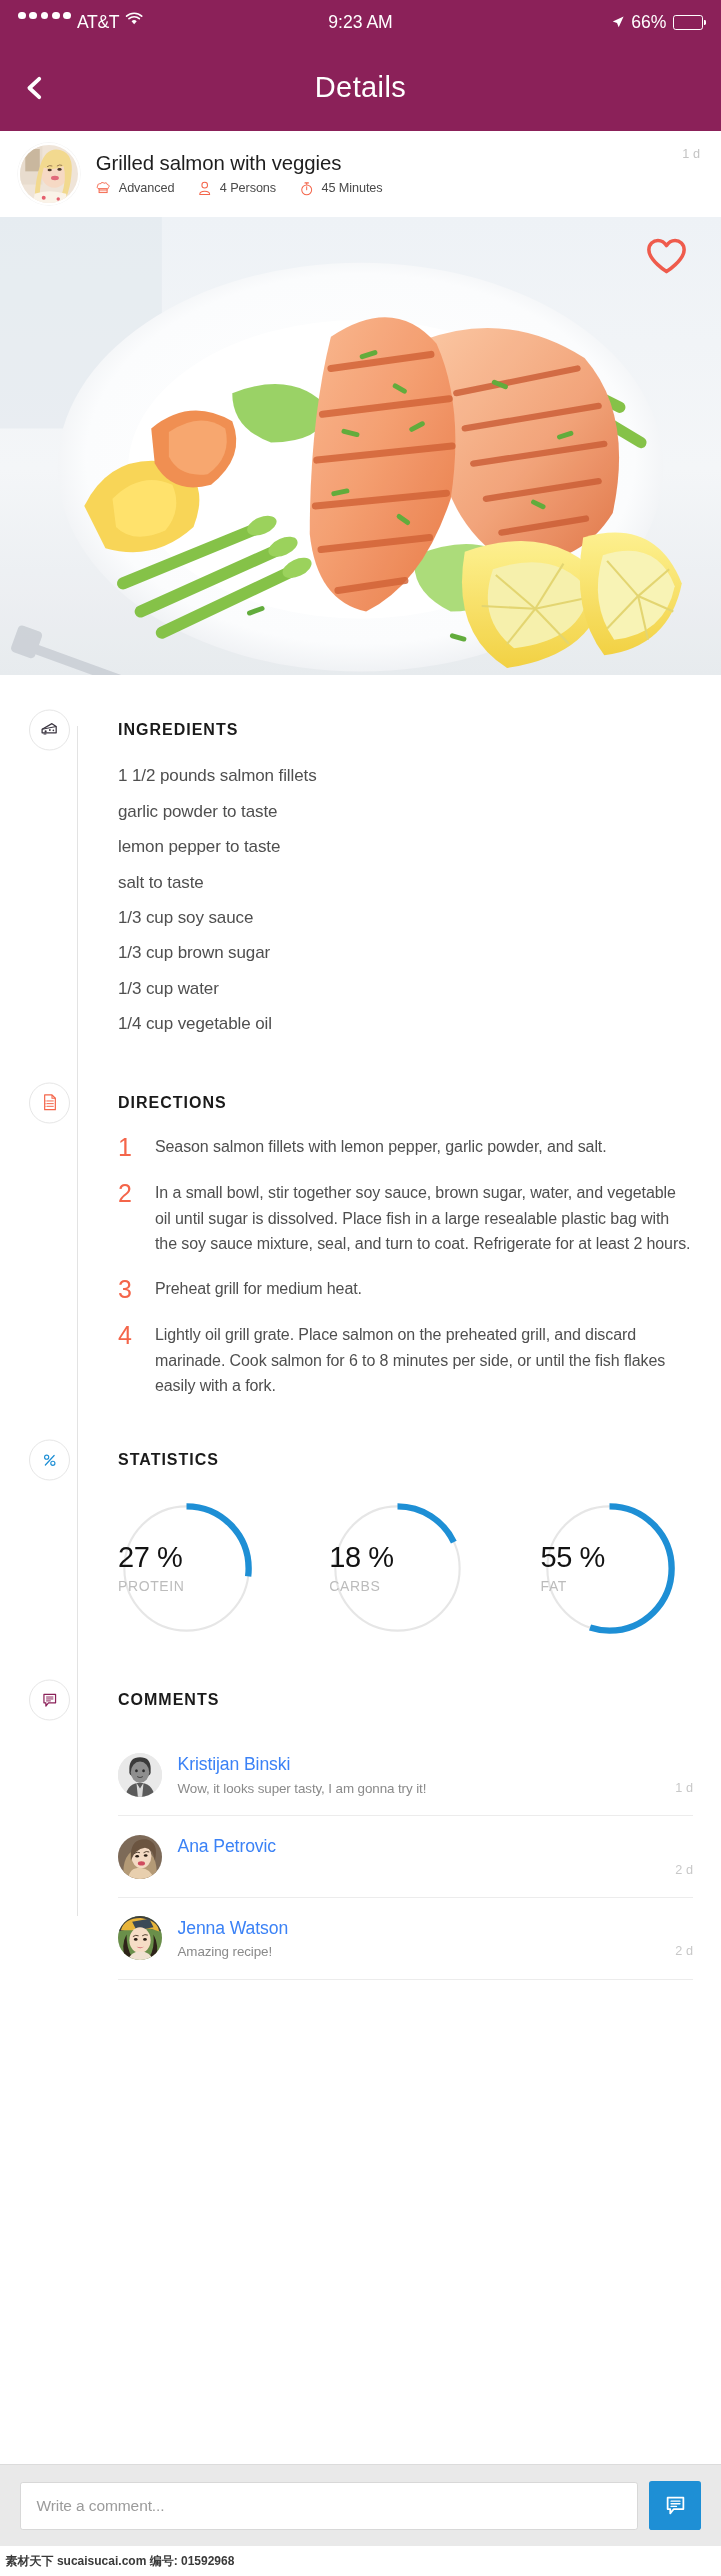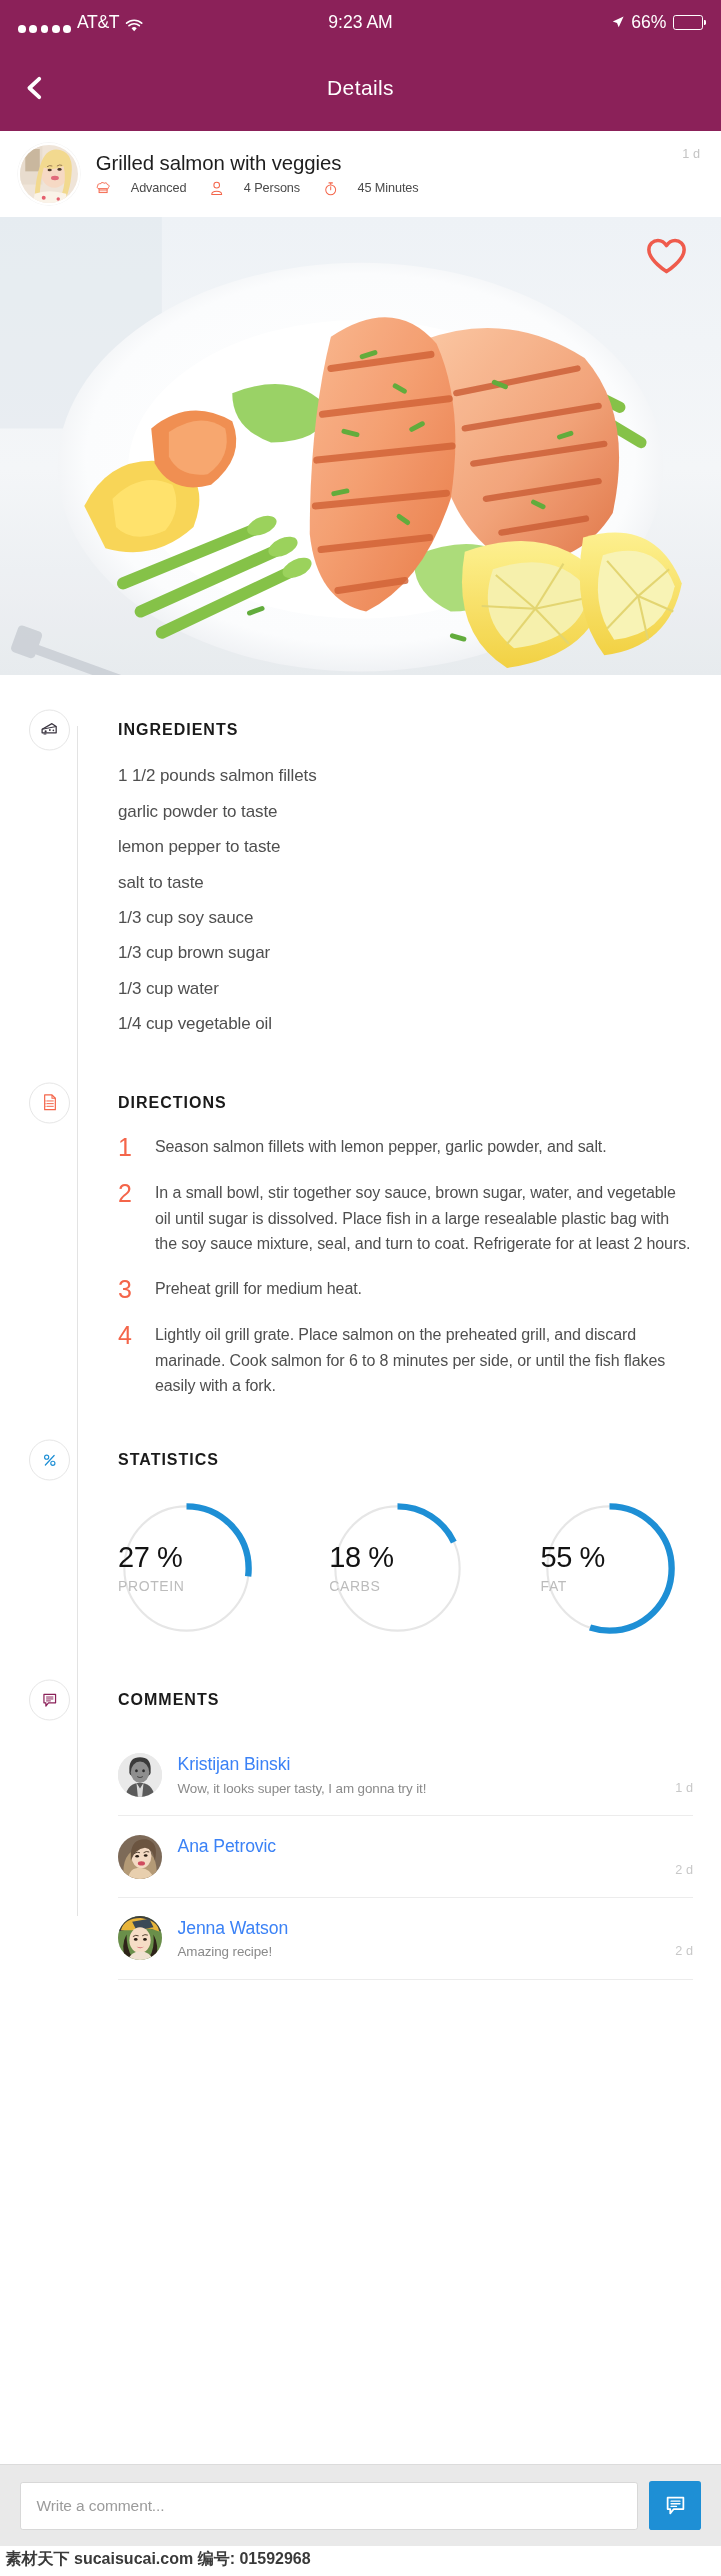--- a/index.html
+++ b/index.html
@@ -21,21 +21,21 @@
   
   .statusbar {
     position: relative;
     height: 44px;
     background: #8B2159;
     display: flex;
     align-items: center;
     padding: 0 18.3px;
     color: #ffffff;
   }
-  .sb-left { display: flex; align-items: flex-end; gap: 6.3px; flex: 1; }
+  .sb-left { display: flex; align-items: flex-start; gap: 6.3px; flex: 1; }
   .sb-dots { display: flex; gap: 3.5px; align-items: center; }
   .sb-dot { width: 7.7px; height: 7.7px; border-radius: 50%; background: #ffffff; }
   .sb-carrier { font-size: 17.6px; letter-spacing: -0.4px; font-weight: 400; }
   .sb-wifi { width: 18.3px; height: 14px; position: relative; display:inline-block; }
   .sb-center { position: absolute; left: 0; right: 0; text-align: center; font-size: 17.6px; font-weight: 500; letter-spacing: 0px; }
   .sb-right { display: flex; align-items: center; gap: 6.3px; flex: 1; justify-content: flex-end; }
   .sb-loc { width: 14px; height: 14px; }
   .sb-batt-pct { font-size: 17.6px; font-weight: 400; }
   .sb-batt {
     width: 30px; height: 15px; border: 1.4px solid #ffffff; border-radius: 2.8px;
@@ -56,21 +56,21 @@
     position: relative;
   }
   .nav-back {
     width: 70px; height: 70px;
     display: flex; align-items: center; justify-content: center;
     cursor: pointer;
   }
   .nav-back svg { display: block; }
   .nav-title {
     position: absolute; left: 0; right: 0; text-align: center;
-    color: #ffffff; font-size: 21px; font-weight: 400; letter-spacing: 0.4px;
+    color: #ffffff; font-size: 29px; font-weight: 400; letter-spacing: 0.4px;
     pointer-events: none;
   }
 
   
   .rhead {
     height: 86px;
     background: #ffffff;
     display: flex;
     align-items: center;
     padding: 0 21px 0 18.3px;
@@ -84,21 +84,21 @@
     box-shadow: 0 0 0 0.7px rgba(0,0,0,0.05);
     position: relative;
   }
   .rhead-avatar svg { display:block; width: 100%; height: 100%; }
   .rhead-info { margin-left: 15.5px; flex: 1; min-width: 0; }
   .rhead-title {
     font-size: 20.4px; color: #1e1e1e; font-weight: 400;
     letter-spacing: -0.1px; line-height: 1.15; margin-bottom: 5px;
   }
   .rhead-meta { display: flex; align-items: center; gap: 24px; }
-  .meta-item { display: flex; align-items: center; gap: 20px; }
+  .meta-item { display: flex; align-items: center; gap: 8px; }
   .meta-item svg { display: block; flex-shrink: 0; }
   .meta-text { font-size: 12.7px; color: #4a4a4a; letter-spacing: -0.1px; }
   .rhead-time { font-size: 12.7px; color: #c4c4c4; align-self: flex-start; margin-top: 15.5px; }
 
   
   .hero {
     position: relative;
     width: 721px;
     height: 458px;
     overflow: hidden;
@@ -238,21 +238,21 @@
     background: #1E8FD5;
     border-radius: 2.8px;
     display: flex; align-items: center; justify-content: center;
     cursor: pointer; flex-shrink: 0;
   }
   .send-btn svg { display: block; }
 
   .watermark {
     position: absolute;
     left: 5.6px; bottom: 5.6px;
-    font-size: 16px; color: #3a3a3a;
+    font-size: 12px; color: #3a3a3a;
     font-weight: 700;
     letter-spacing: 0px;
     white-space: nowrap;
   }
 </style>
 </head>
 <body>
 
 <div class="phone">
 

